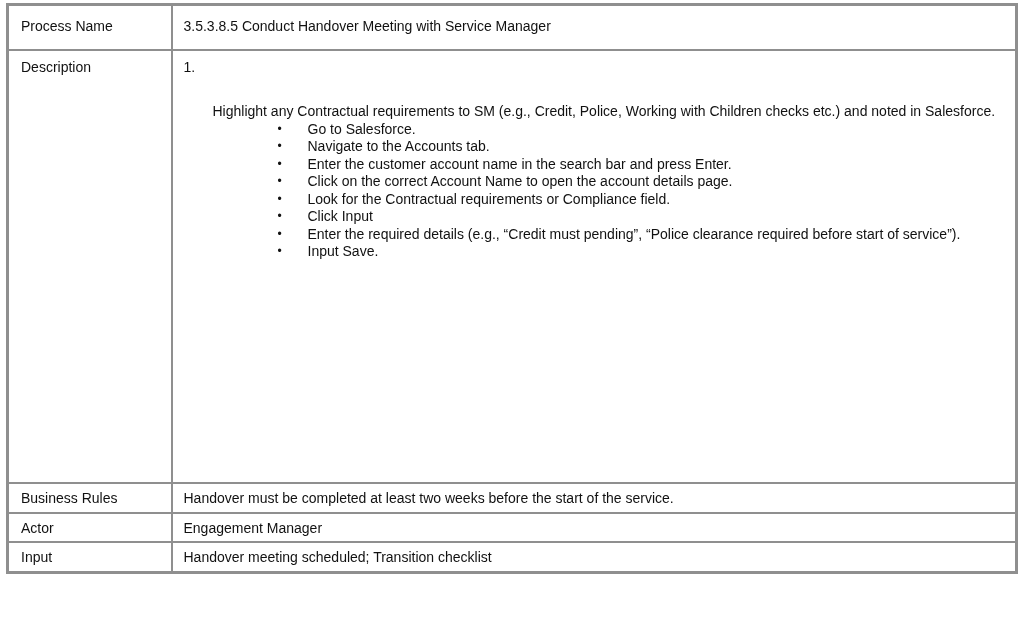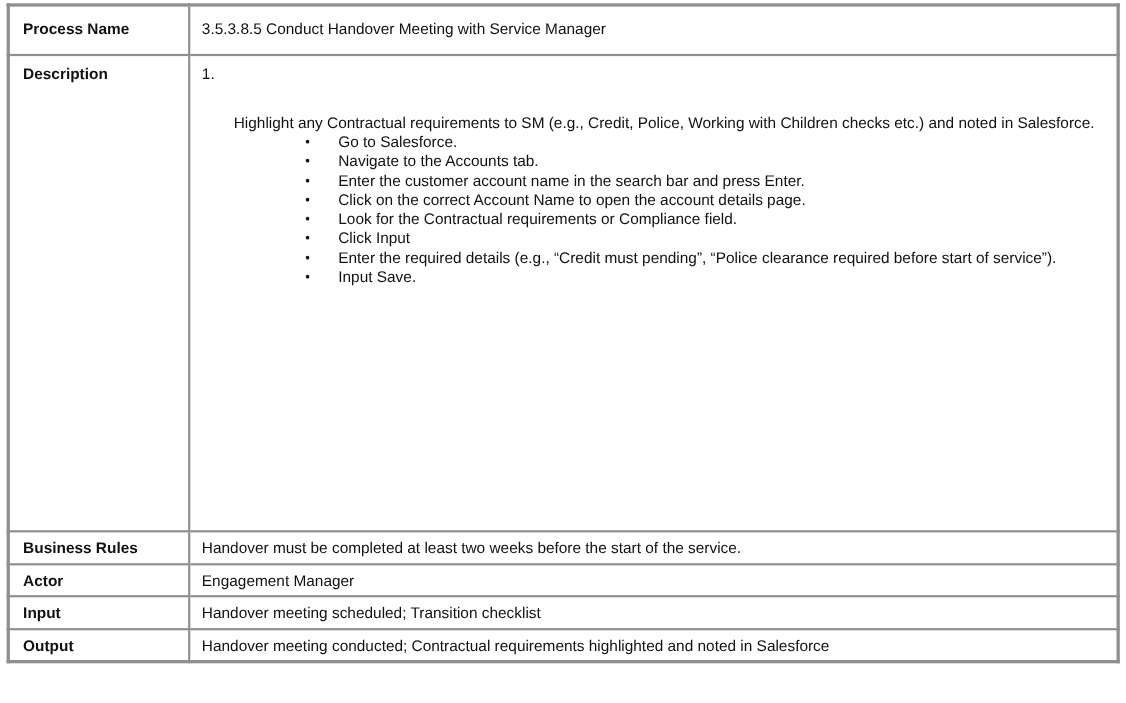--- a/index.html
+++ b/index.html
@@ -26,21 +26,21 @@
     }
     .doc-table td {
       border: 2px solid #8f8f8f;
       vertical-align: top;
       padding: 0;
       font-size: 14px;
       line-height: 17.5px;
     }
     .doc-table col.label-col { width: 164px; }
     .label-cell {
-      font-weight: bold;
+      font-weight: normal;
       padding: 12px 0 0 12px !important;
     }
     .value-cell {
       padding: 12px 10px 0 11px !important;
     }
     .row-title td { height: 31px; }
     .row-title .value-cell { font-weight: normal; }
     .row-desc td { height: 423px; }
     .row-desc .label-cell { padding-top: 8px !important; }
     .row-desc .value-cell { padding-top: 8px !important; }
@@ -133,18 +133,14 @@
     <td class="value-cell">Handover must be completed at least two weeks before the start of the service.</td>
   </tr>
   <tr class="row-small">
     <td class="label-cell">Actor</td>
     <td class="value-cell">Engagement Manager</td>
   </tr>
   <tr class="row-small">
     <td class="label-cell">Input</td>
     <td class="value-cell">Handover meeting scheduled; Transition checklist</td>
   </tr>
-  <tr class="row-small">
-    <td class="label-cell">Output</td>
-    <td class="value-cell">Handover meeting conducted; Contractual requirements highlighted and noted in Salesforce</td>
-  </tr>
 </tbody>
   </table>
 
 </body></html>

